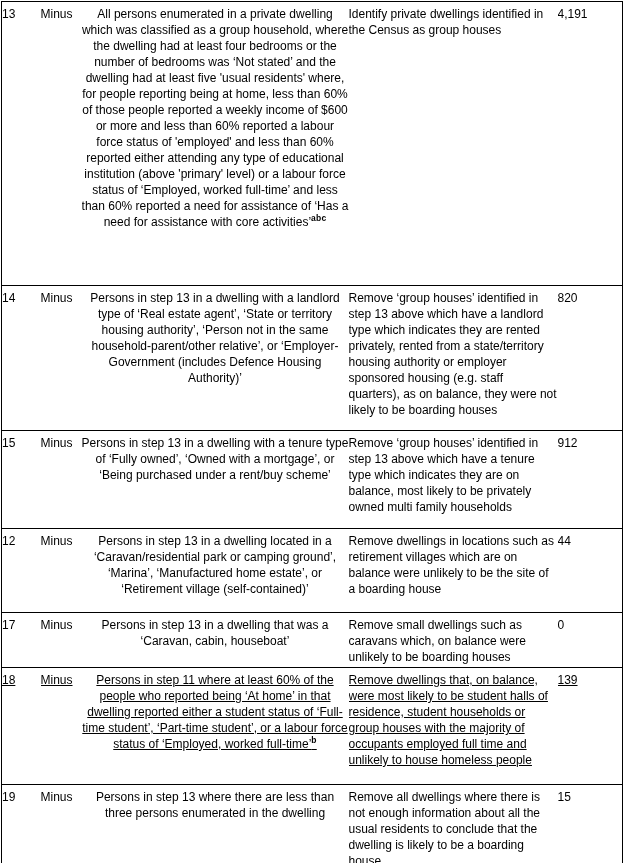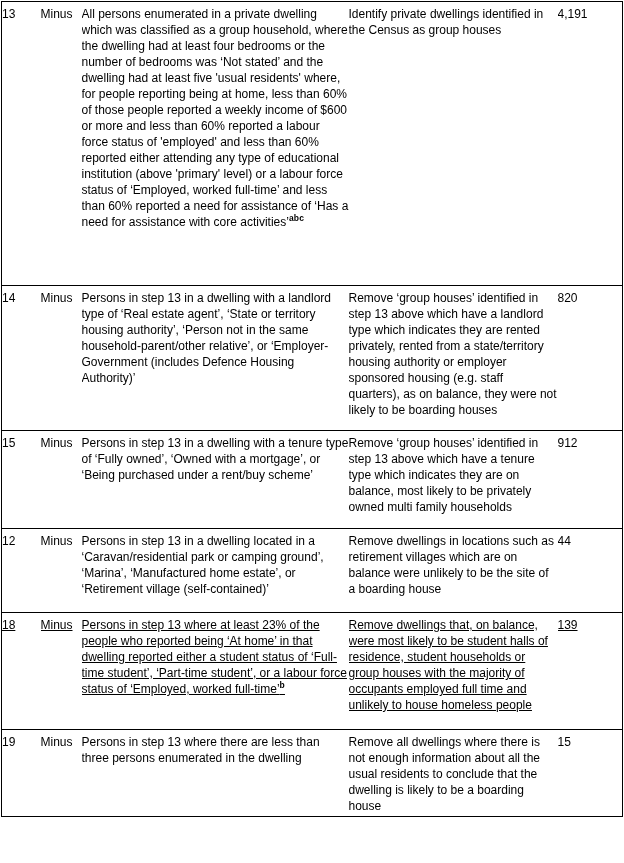--- a/index.html
+++ b/index.html
@@ -28,21 +28,21 @@
     border-top: 1px solid #000000;
     vertical-align: top;
     font-size: 12px;
     line-height: 16px;
     padding: 4px 0 2px 0;
     color: #000000;
     overflow: hidden;
   }
   td.c-step  { padding-left: 9px; }
   td.c-op    { padding-left: 0; }
-  td.c-desc  { padding-right: 3px; }
+  td.c-desc  { padding-right: 3px; text-align: center; }
   td.c-expl  { padding-right: 7px; }
   td.c-count { padding-left: 0; }
   tr.r-13 { height: 284px; }
   tr.r-14 { height: 145px; }
   tr.r-15 { height: 98px; }
   tr.r-16 { height: 84px; }
   tr.r-17 { height: 48px; }
   tr.r-18 { height: 117px; text-decoration: underline; }
   tr.r-19 { height: 83px; }
   sup.footnote {
@@ -87,24 +87,31 @@
         <td class="c-expl">Remove ‘group houses’ identified in step 13 above which have a tenure type which indicates they are on balance, most likely to be privately owned multi family households</td>
         <td class="c-count">912</td>
       </tr>
       <tr class="r-16">
         <td class="c-step">12</td>
         <td class="c-op">Minus</td>
         <td class="c-desc"><span>Persons in step 13 in a dwelling located in a ‘Caravan/residential park or camping ground’, ‘Marina’, ‘Manufactured home estate’, or ‘Retirement village (self-contained)’</span><sup class="footnote"></sup></td>
         <td class="c-expl">Remove dwellings in locations such as retirement villages which are on balance were unlikely to be the site of a boarding house</td>
         <td class="c-count">44</td>
       </tr>
+      <tr class="r-17">
+        <td class="c-step">17</td>
+        <td class="c-op">Minus</td>
+        <td class="c-desc"><span>Persons in step 13 in a dwelling that was a ‘Caravan, cabin, houseboat’</span><sup class="footnote"></sup></td>
+        <td class="c-expl">Remove small dwellings such as caravans which, on balance were unlikely to be boarding houses</td>
+        <td class="c-count">0</td>
+      </tr>
       <tr class="r-18">
         <td class="c-step">18</td>
         <td class="c-op">Minus</td>
-        <td class="c-desc"><span>Persons in step 13 where at least 23% of the people who reported being ‘At home’ in that dwelling reported either a student status of ‘Full-time student’, ‘Part-time student’, or a labour force status of ‘Employed, worked full-time’</span><sup class="footnote">b</sup></td>
+        <td class="c-desc"><span>Persons in step 11 where at least 60% of the people who reported being ‘At home’ in that dwelling reported either a student status of ‘Full-time student’, ‘Part-time student’, or a labour force status of ‘Employed, worked full-time’</span><sup class="footnote">b</sup></td>
         <td class="c-expl">Remove dwellings that, on balance, were most likely to be student halls of residence, student households or group houses with the majority of occupants employed full time and unlikely to house homeless people</td>
         <td class="c-count">139</td>
       </tr>
       <tr class="r-19">
         <td class="c-step">19</td>
         <td class="c-op">Minus</td>
         <td class="c-desc"><span>Persons in step 13 where there are less than three persons enumerated in the dwelling</span><sup class="footnote"></sup></td>
         <td class="c-expl">Remove all dwellings where there is not enough information about all the usual residents to conclude that the dwelling is likely to be a boarding house</td>
         <td class="c-count">15</td>
       </tr>

